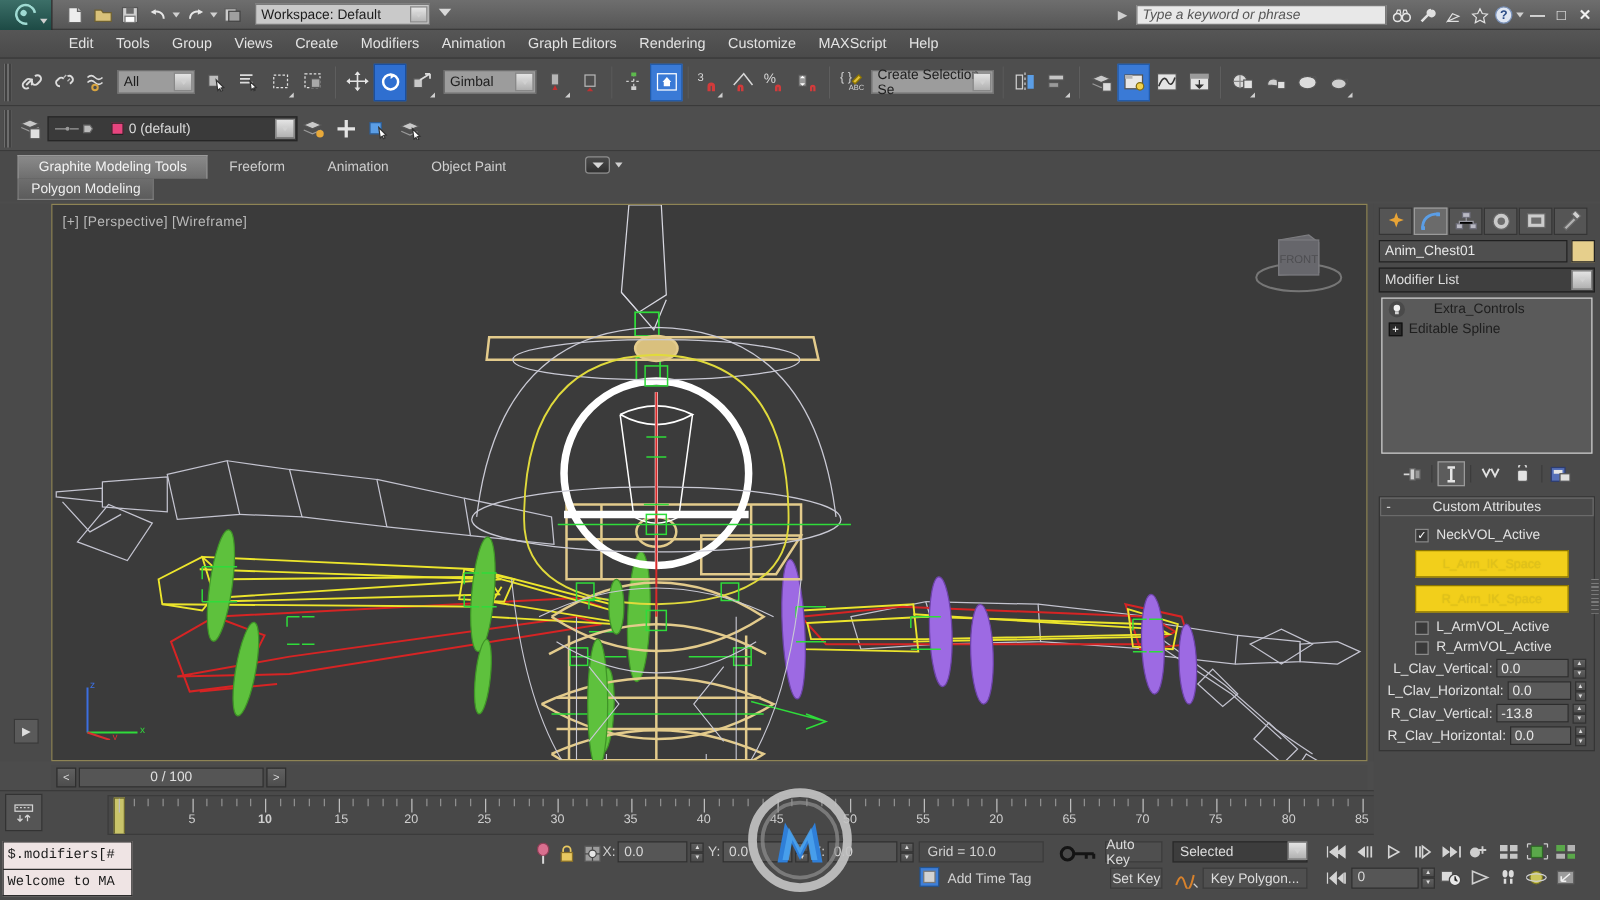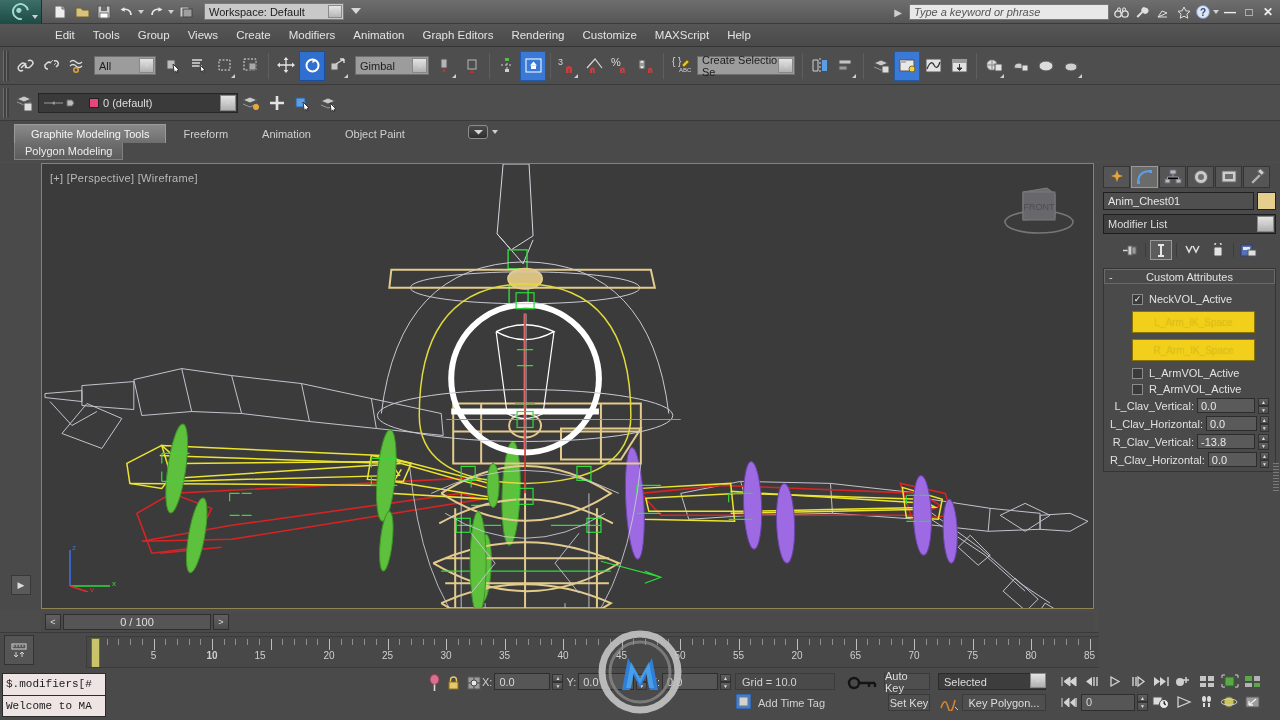--- a/index.html
+++ b/index.html
@@ -1008,21 +1008,21 @@
           <div class="tick" style="left: 1096.1px; height: 6px; background: rgb(142, 142, 142);"></div>
           <div class="tick" style="left: 1107.8px; height: 6px; background: rgb(142, 142, 142);"></div>
           <div class="tick" style="left: 1119.5px; height: 11px; background: rgb(189, 189, 189);"></div>
           <div class="tick" style="left: 1131.2px; height: 6px; background: rgb(142, 142, 142);"></div>
           <div class="tick" style="left: 1142.9px; height: 6px; background: rgb(142, 142, 142);"></div>
           <div class="tick" style="left: 1154.6px; height: 6px; background: rgb(142, 142, 142);"></div>
           <div class="tick" style="left: 1166.3px; height: 6px; background: rgb(142, 142, 142);"></div>
           <div class="tick" style="left: 1178px; height: 11px; background: rgb(189, 189, 189);"></div>
           <div class="ticklabel" style="left: 66.5px;">5</div>
           <div class="ticklabel" style="left: 125px; font-weight: bold;">10</div>
-          <div class="ticklabel" style="left: 173px;">15</div>
+          <div class="ticklabel" style="left: 186px;">15</div>
           <div class="ticklabel" style="left: 242px;">20</div>
           <div class="ticklabel" style="left: 300.5px;">25</div>
           <div class="ticklabel" style="left: 359px;">30</div>
           <div class="ticklabel" style="left: 417.5px;">35</div>
           <div class="ticklabel" style="left: 476px;">40</div>
           <div class="ticklabel" style="left: 534.5px;">45</div>
           <div class="ticklabel" style="left: 593px;">50</div>
           <div class="ticklabel" style="left: 651.5px;">55</div>
           <div class="ticklabel" style="left: 710px;">20</div>
           <div class="ticklabel" style="left: 768.5px;">65</div>
@@ -1290,20 +1290,35 @@
       <div class="cp-colorswatch"></div>
     </div>
 
     <div class="cp-modlist">
       <span>Modifier List</span>
       <span class="dd">
           <span class="mini-caret"></span>
         </span>
     </div>
 
+    <div class="cp-stack">
+      <div class="stack-row">
+        <span class="bulb">
+          <svg width="9" height="9" viewBox="0 0 9 9">
+              <circle cx="4.5" cy="3.3" r="2.6" fill="#f2f2f2"></circle>
+              <rect x="3" y="6" width="3" height="2.4" fill="#d0d0d0"></rect>
+            </svg>
+        </span>
+        <span style="margin-left:18px;">Extra_Controls</span>
+      </div>
+      <div class="stack-row">
+        <span class="plusbox">+</span>
+        <span>Editable Spline</span>
+      </div>
+    </div>
 
     <div class="cp-stackbtns">
       <span class="sbtn">
         <svg width="18" height="15" viewBox="0 0 18 15">
             <path d="M2 7.5h5" stroke="#d6d6d6" stroke-width="1.5"></path>
             <rect x="7" y="3" width="4" height="9" fill="#cfcfcf" stroke="#666"></rect>
             <rect x="11" y="4" width="4" height="7" fill="#9a9a9a" stroke="#666"></rect>
           </svg>
       </span>
       <span style="width:1px;height:14px;background:#3c3c3c;"></span>

